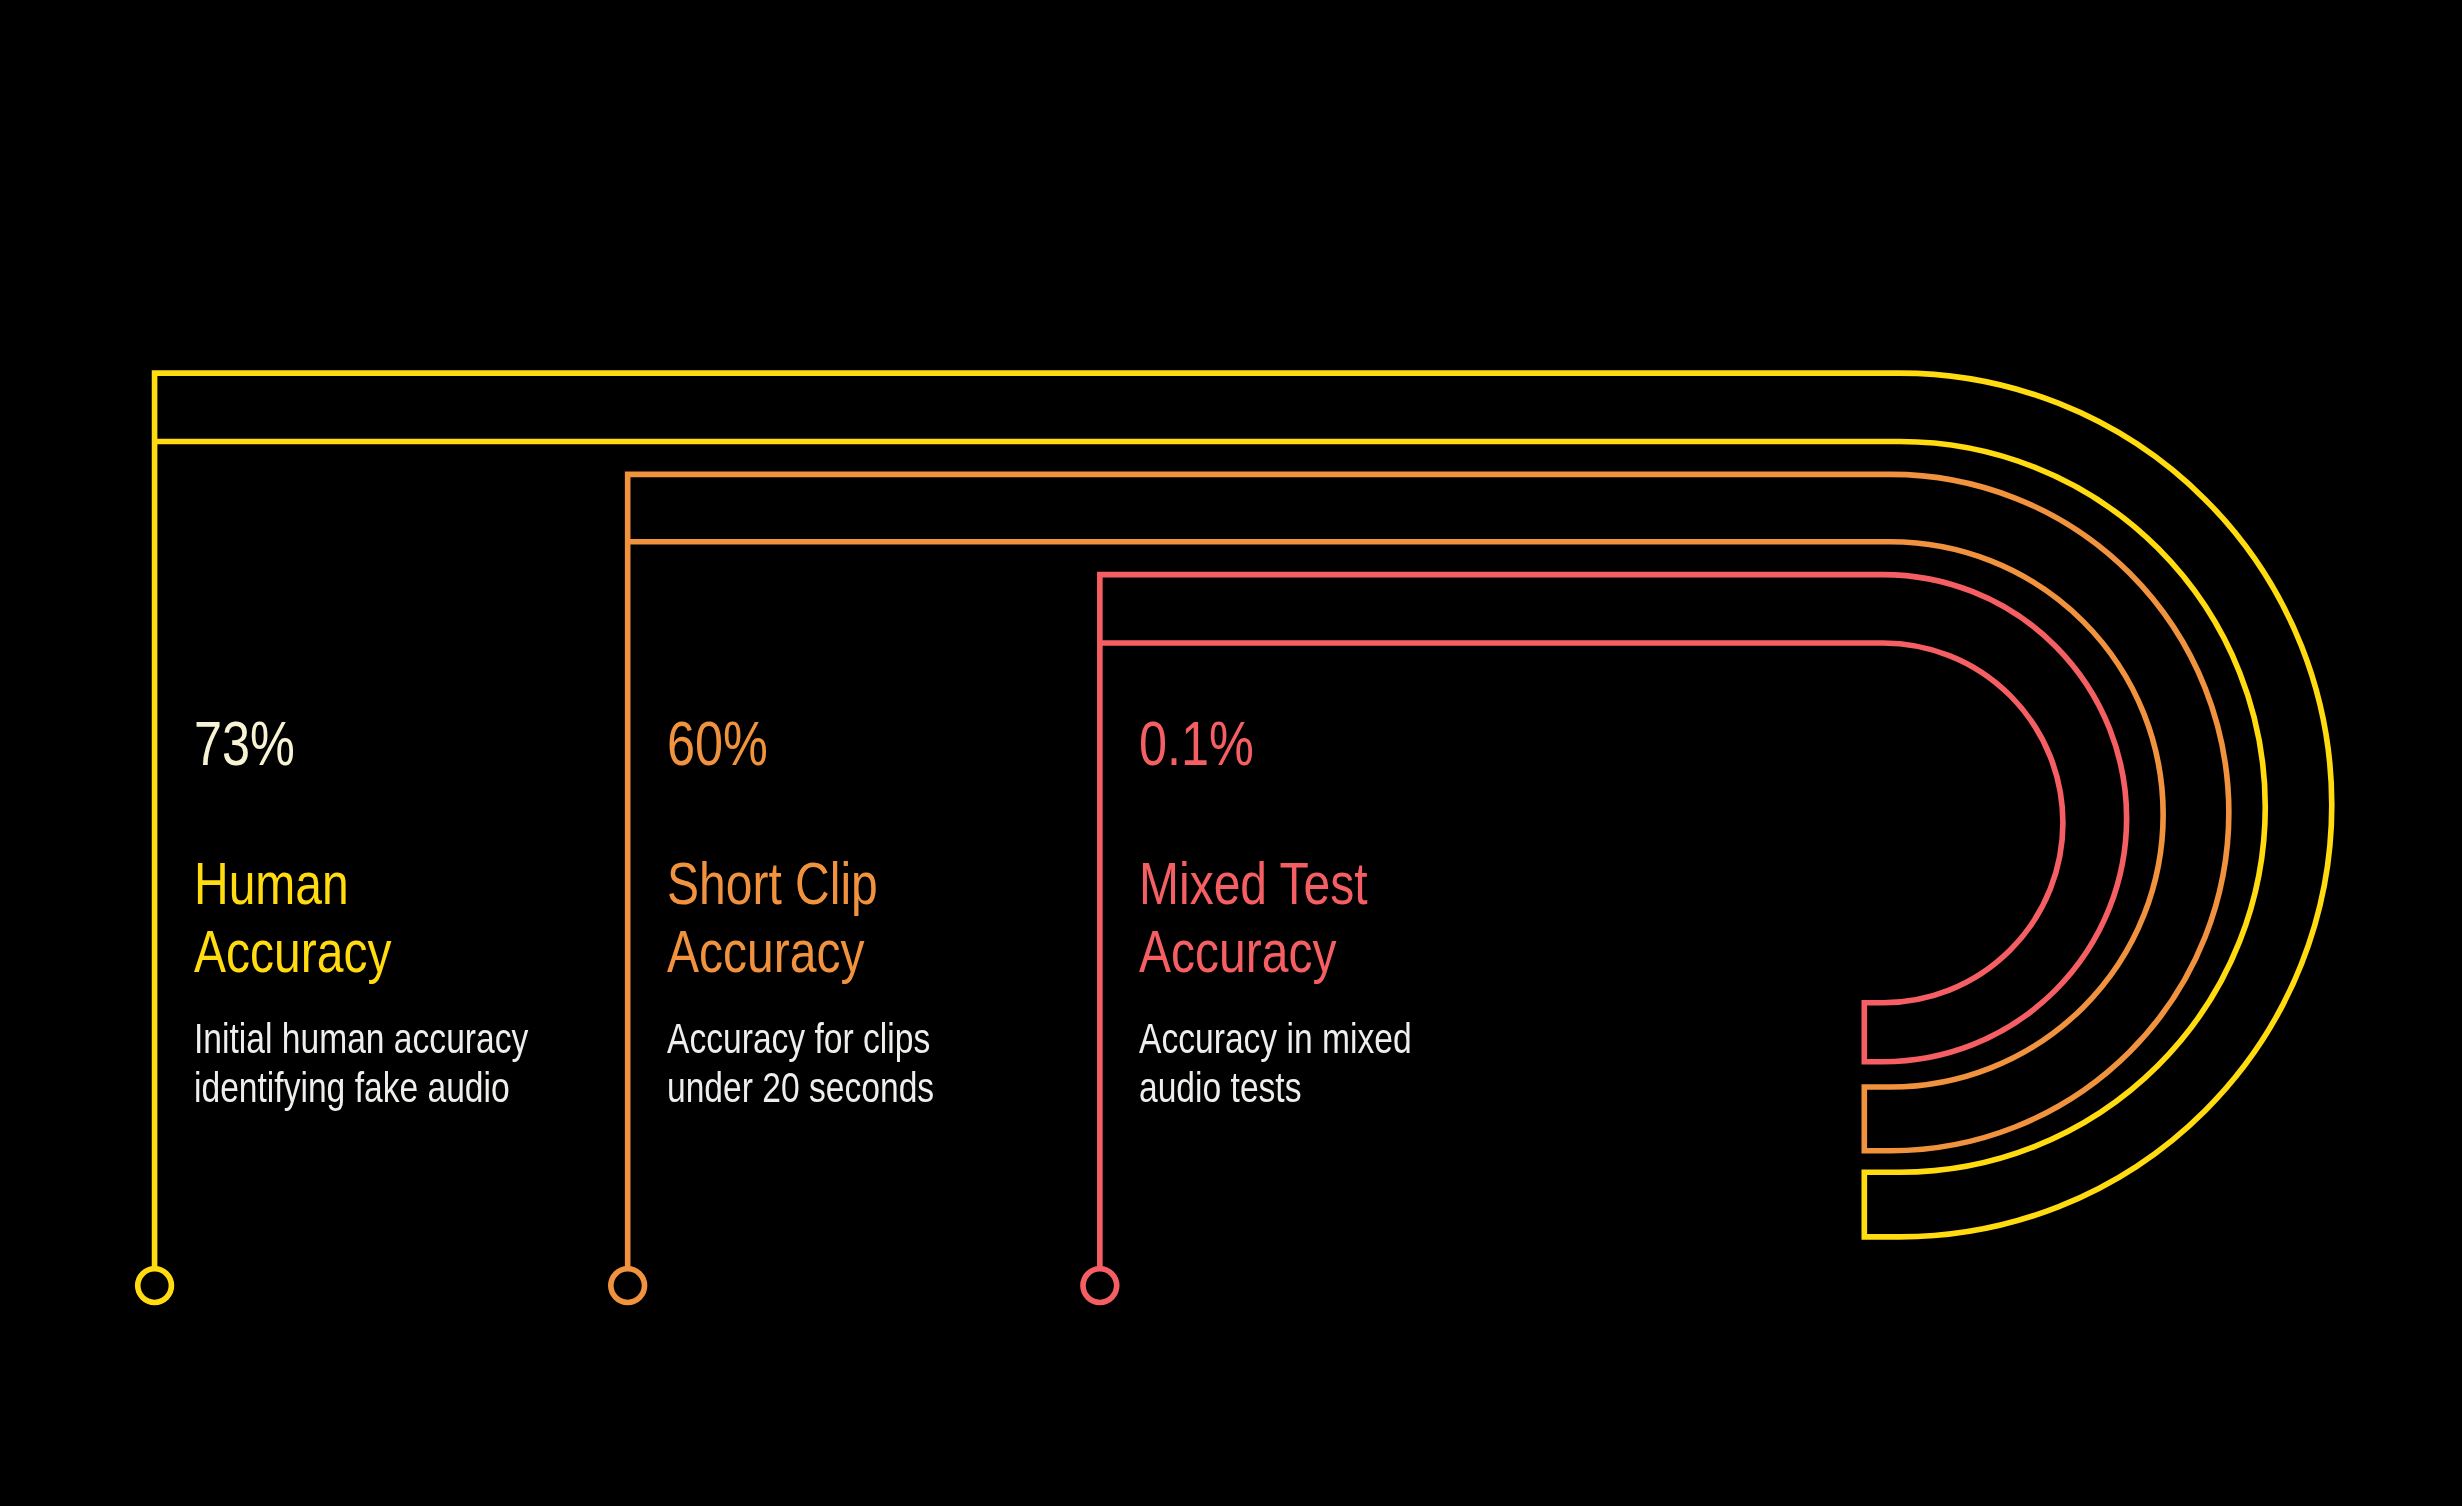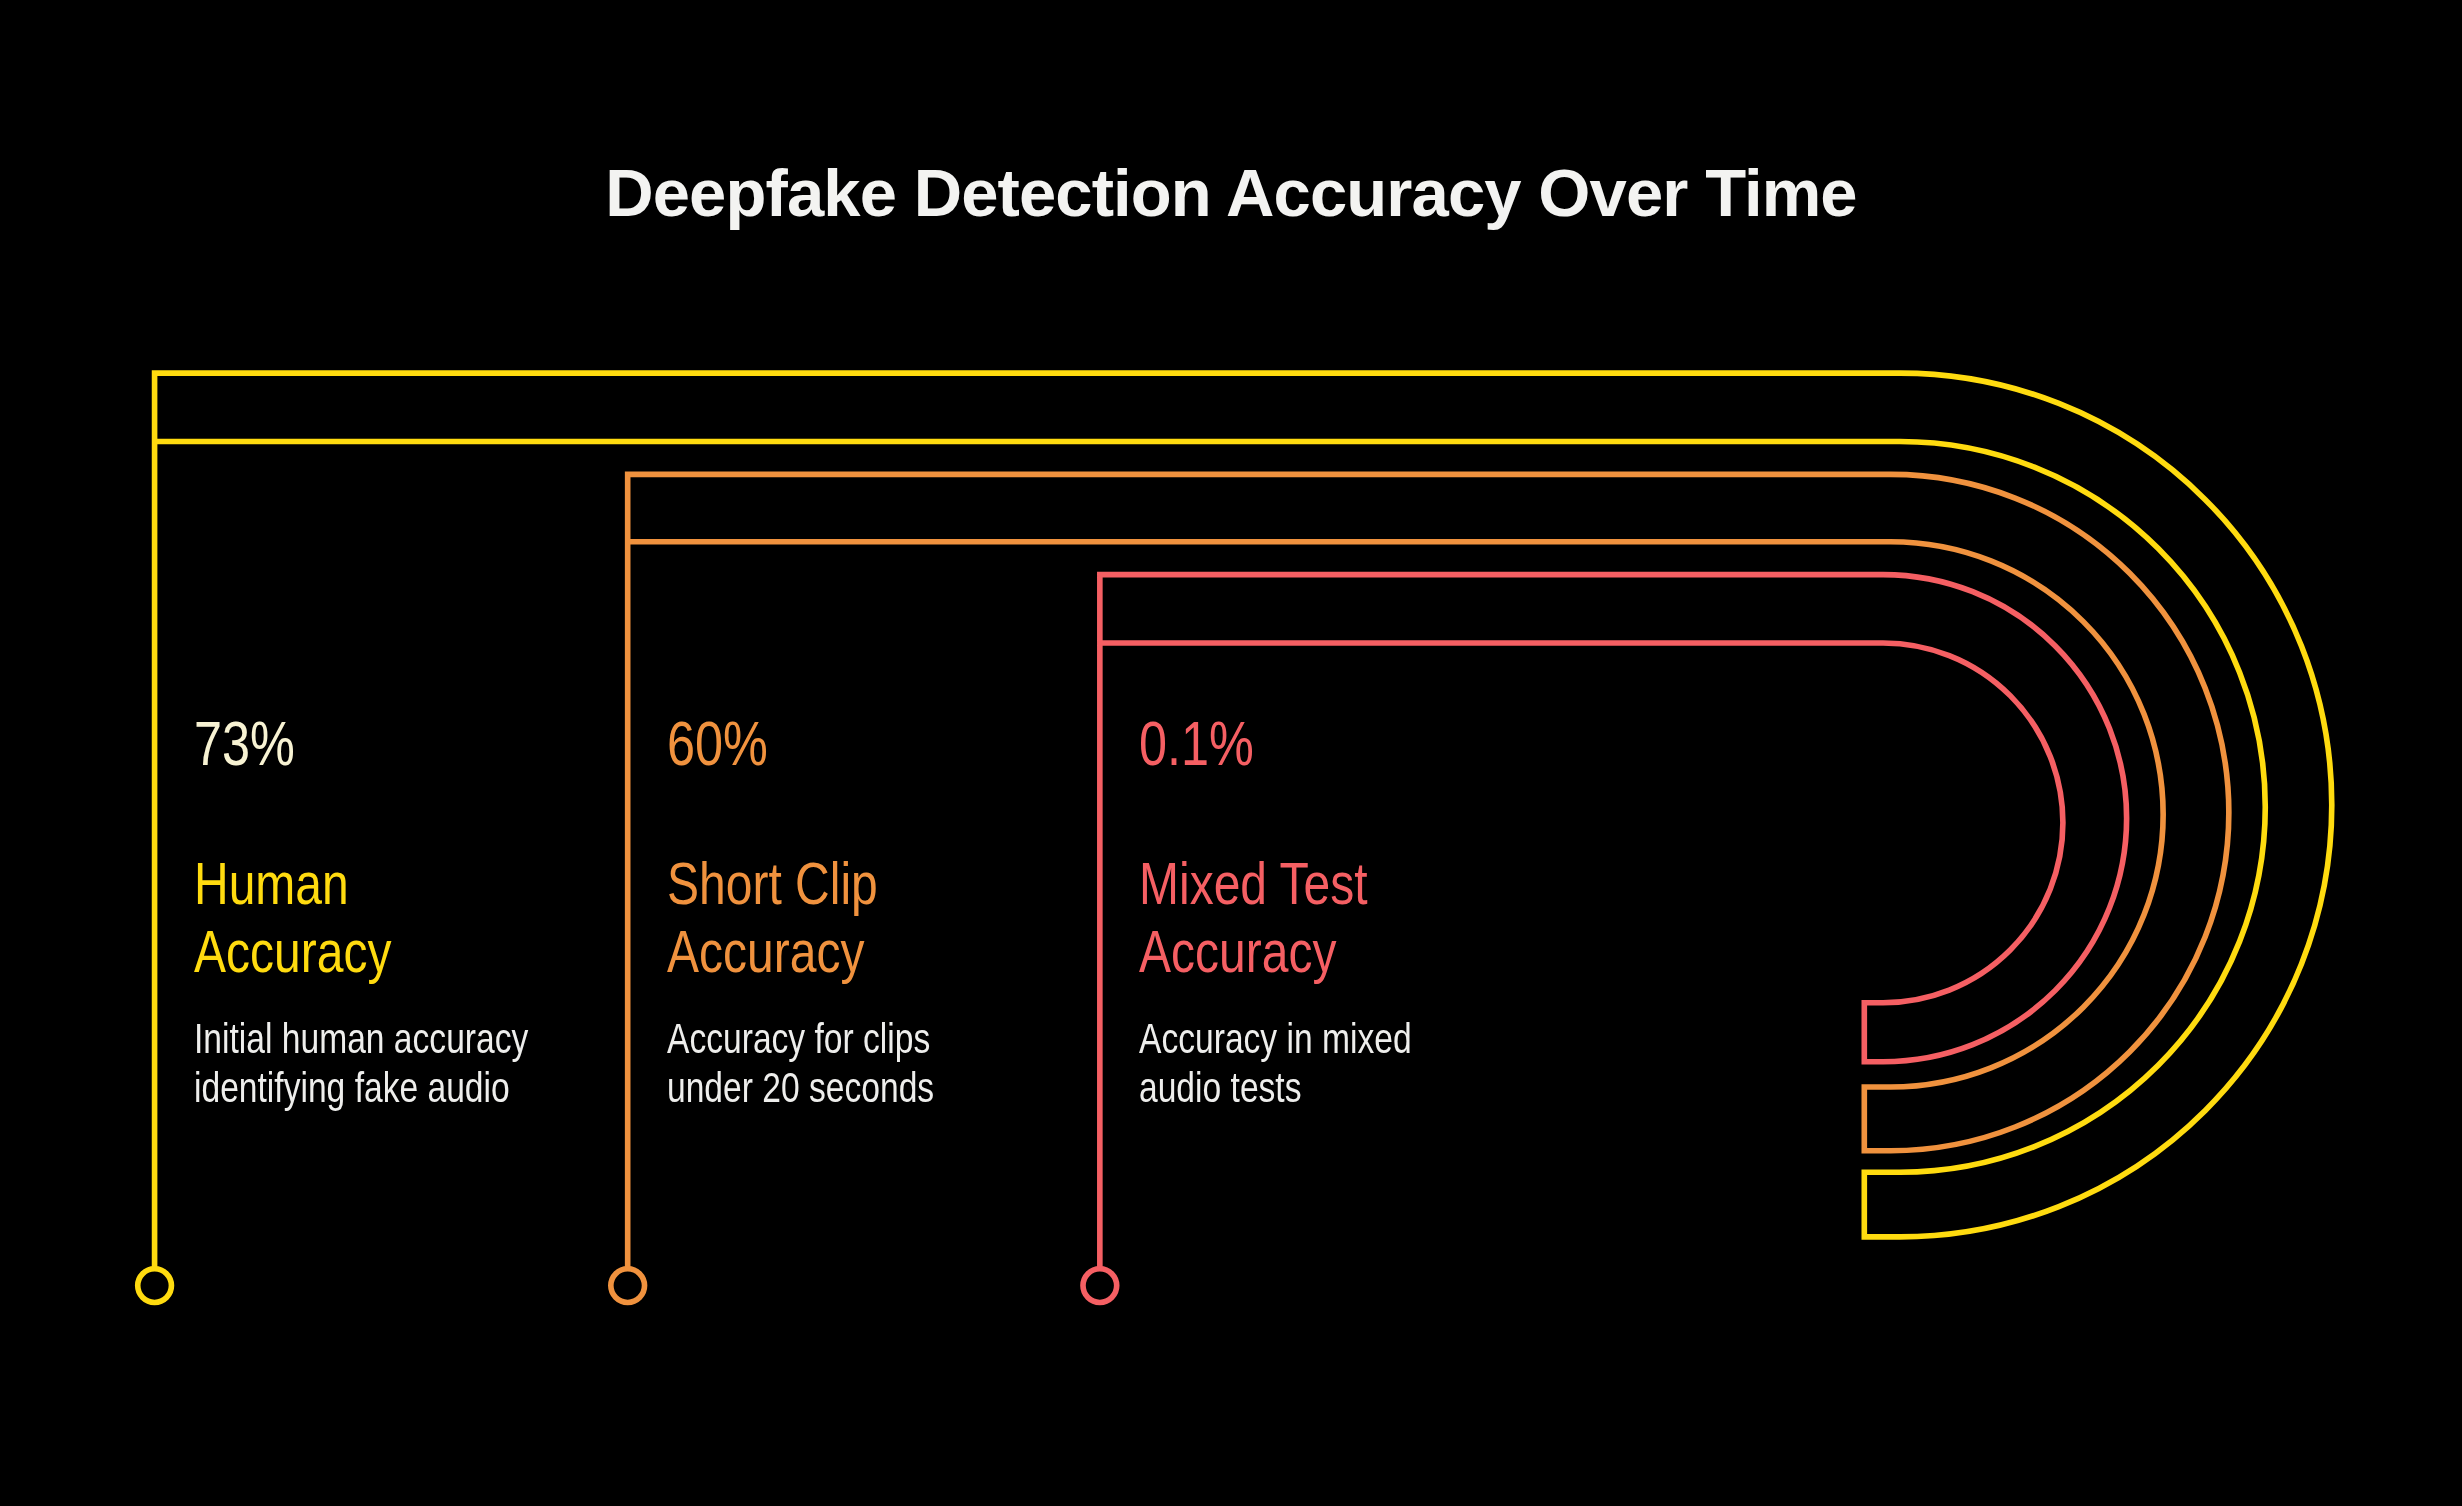--- a/index.html
+++ b/index.html
@@ -25,21 +25,20 @@
   .percent { font-size:63px; line-height:1; font-weight:400; }
   .heading { margin-top:75px; font-size:60px; line-height:68px; font-weight:400; }
   .heading span { display:block; }
   .desc { margin-top:28px; font-size:42px; line-height:49px; font-weight:400; color:#EEEEEC; }
 </style>
 </head>
 <body>
 
 <div class="stage">
 
-  <div class="title" style="color: rgb(243, 243, 241);">Deepfake Detection Accuracy Over Time</div>
 
   <svg class="loops" viewBox="0 0 2628 1608" xmlns="http://www.w3.org/2000/svg">
 
     <path d="M 165 1354 V 398 H 2028 A 461 461 0 1 1 2028 1320 H 1990 V 1251 H 2028 A 390 390 0 1 0 2028 471 H 165" stroke="#FFDB0F"></path>
     <circle cx="165" cy="1372" r="18" stroke="#FFDB0F"></circle>
 
     <path d="M 670 1354 V 506 H 2018 A 361 361 0 1 1 2018 1228 H 1990 V 1160 H 2018 A 291 291 0 1 0 2018 578 H 670" stroke="#F0923E"></path>
     <circle cx="670" cy="1372" r="18" stroke="#F0923E"></circle>
 
     <path d="M 1174 1354 V 613 H 2010 A 260 260 0 1 1 2010 1133 H 1990 V 1070 H 2010 A 192 192 0 1 0 2010 686 H 1174" stroke="#F55F63"></path>

